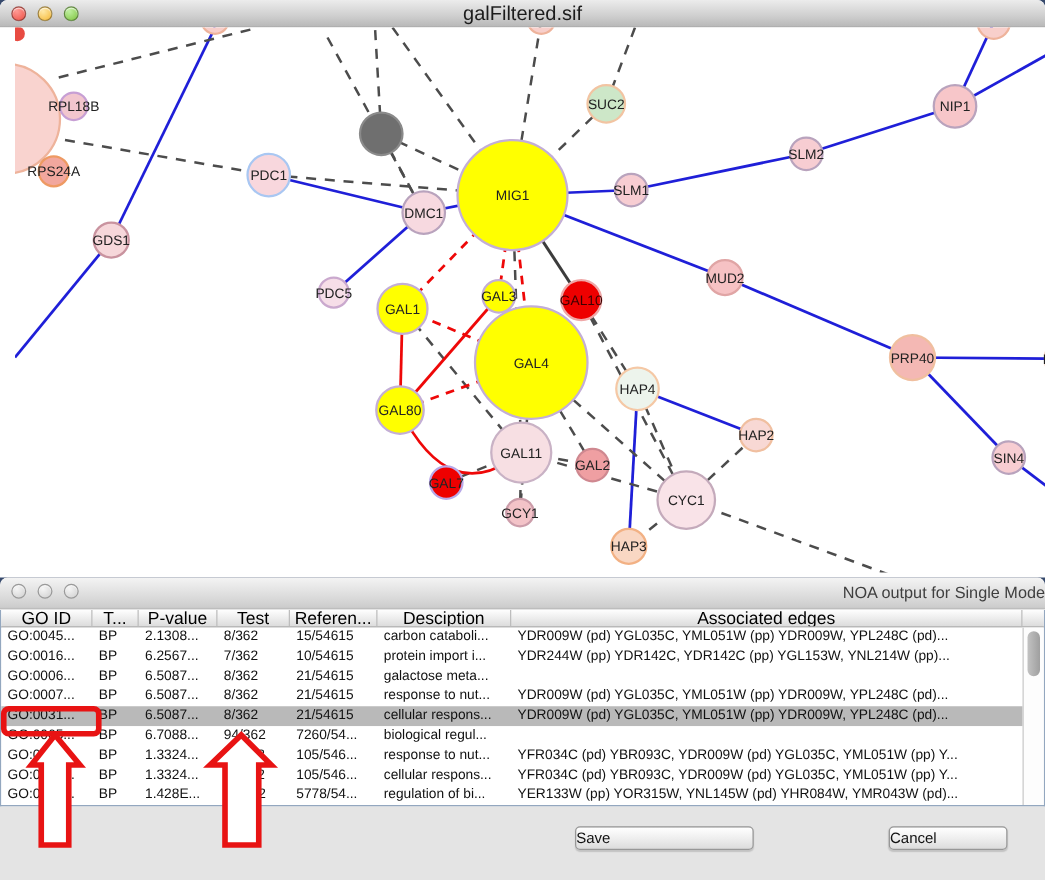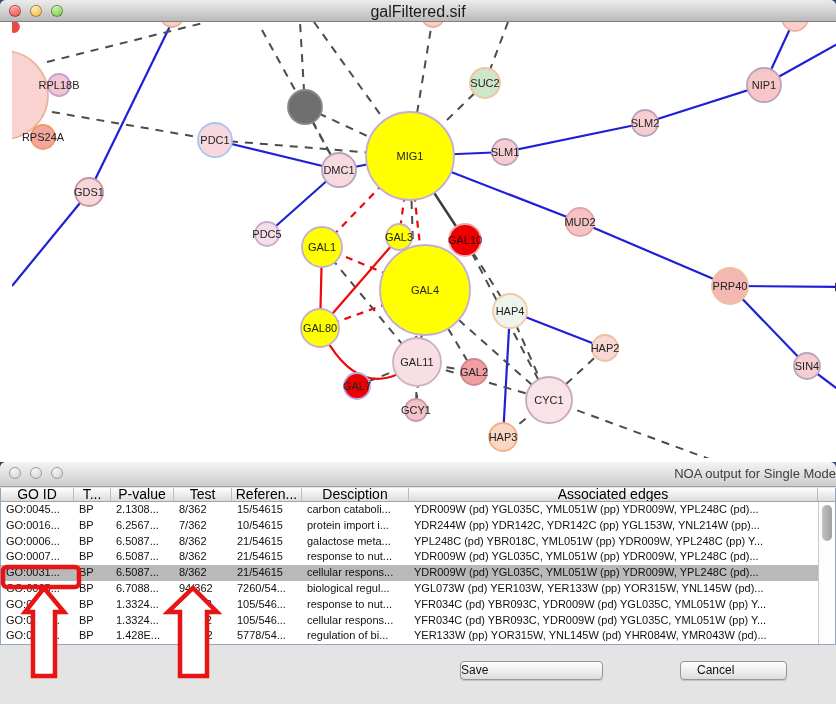--- a/index.html
+++ b/index.html
@@ -47,21 +47,21 @@
         white-space:nowrap; overflow:hidden; }
   .vscroll { position:absolute; right:0; top:14px; width:17px; height:142px;
              background:#fdfdfd; border-left:1px solid #c9c9c9; }
   .vthumb { position:absolute; left:3px; top:3px; width:10px; height:36px;
             border-radius:5px; background:linear-gradient(90deg,#c2c2c2,#9f9f9f); }
   .btn { position:absolute; top:199px; height:19px; border:1px solid #979797; border-radius:4px;
          background:linear-gradient(#ffffff,#ededed 55%,#dcdcdc);
          font-size:12px; color:#111; line-height:17px;
          box-shadow:0 1px 1px rgba(0,0,0,.15); cursor:default; }
   .btn.save { left:460px; width:143px; }
-  .btn.cancel { left:680px; width:107px;padding-left:16px; }
+  .btn.cancel { left:711px; width:95px; }
 
   .overlay { position:absolute; left:0; top:0; width:836px; height:704px; pointer-events:none; }
   svg text { user-select:none; }
 </style>
 </head>
 <body>
 
 <div class="net-window">
   <div class="titlebar">
     <div class="lights">
@@ -233,21 +233,20 @@
           <div class="td">protein import i...</div>
           <div class="td">YDR244W (pp) YDR142C, YDR142C (pp) YGL153W, YNL214W (pp)...</div>
         </div>
         <div class="trow">
           <div class="td">GO:0006...</div>
           <div class="td">BP</div>
           <div class="td">6.5087...</div>
           <div class="td">8/362</div>
           <div class="td">21/54615</div>
           <div class="td">galactose meta...</div>
-          <div class="td">YPL248C (pd) YBR018C, YML051W (pp) YDR009W, YPL248C (pp) Y...</div>
         </div>
         <div class="trow">
           <div class="td">GO:0007...</div>
           <div class="td">BP</div>
           <div class="td">6.5087...</div>
           <div class="td">8/362</div>
           <div class="td">21/54615</div>
           <div class="td">response to nut...</div>
           <div class="td">YDR009W (pd) YGL035C, YML051W (pp) YDR009W, YPL248C (pd)...</div>
         </div>
@@ -260,21 +259,20 @@
           <div class="td">cellular respons...</div>
           <div class="td">YDR009W (pd) YGL035C, YML051W (pp) YDR009W, YPL248C (pd)...</div>
         </div>
         <div class="trow">
           <div class="td">GO:0065...</div>
           <div class="td">BP</div>
           <div class="td">6.7088...</div>
           <div class="td">94/362</div>
           <div class="td">7260/54...</div>
           <div class="td">biological regul...</div>
-          <div class="td">YGL073W (pd) YER103W, YER133W (pp) YOR315W, YNL145W (pd)...</div>
         </div>
         <div class="trow">
           <div class="td">GO:0031...</div>
           <div class="td">BP</div>
           <div class="td">1.3324...</div>
           <div class="td">11/362</div>
           <div class="td">105/546...</div>
           <div class="td">response to nut...</div>
           <div class="td">YFR034C (pd) YBR093C, YDR009W (pd) YGL035C, YML051W (pp) Y...</div>
         </div>

